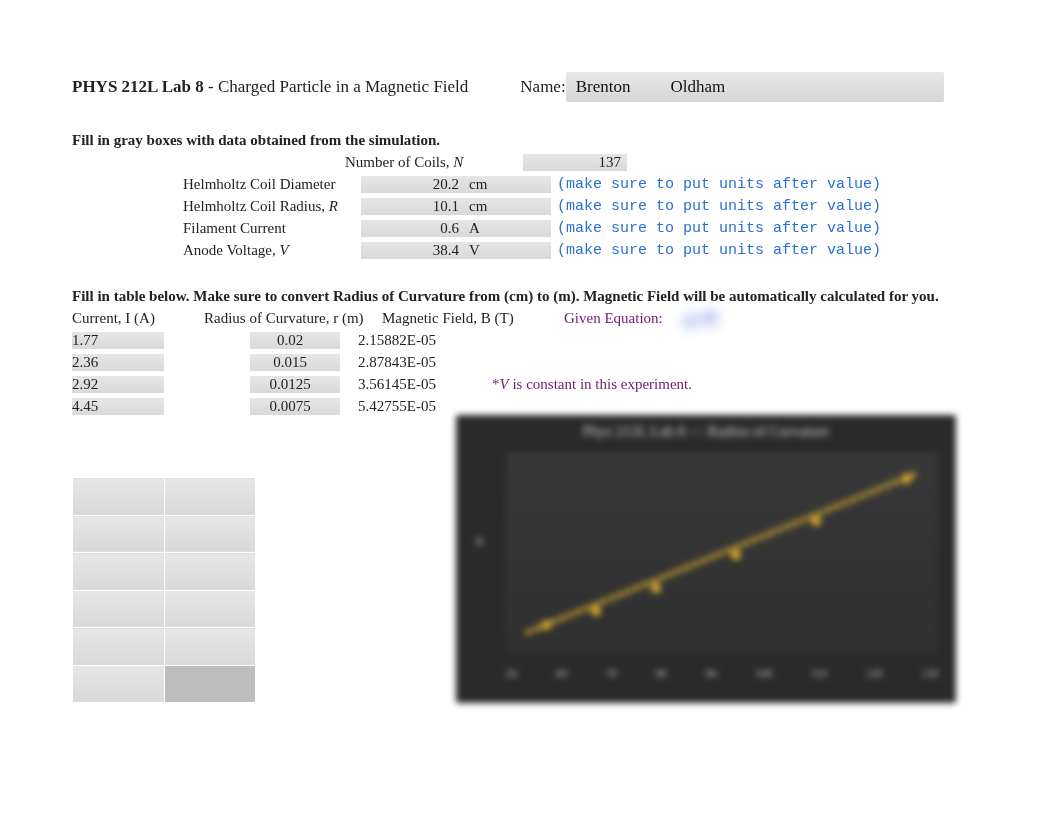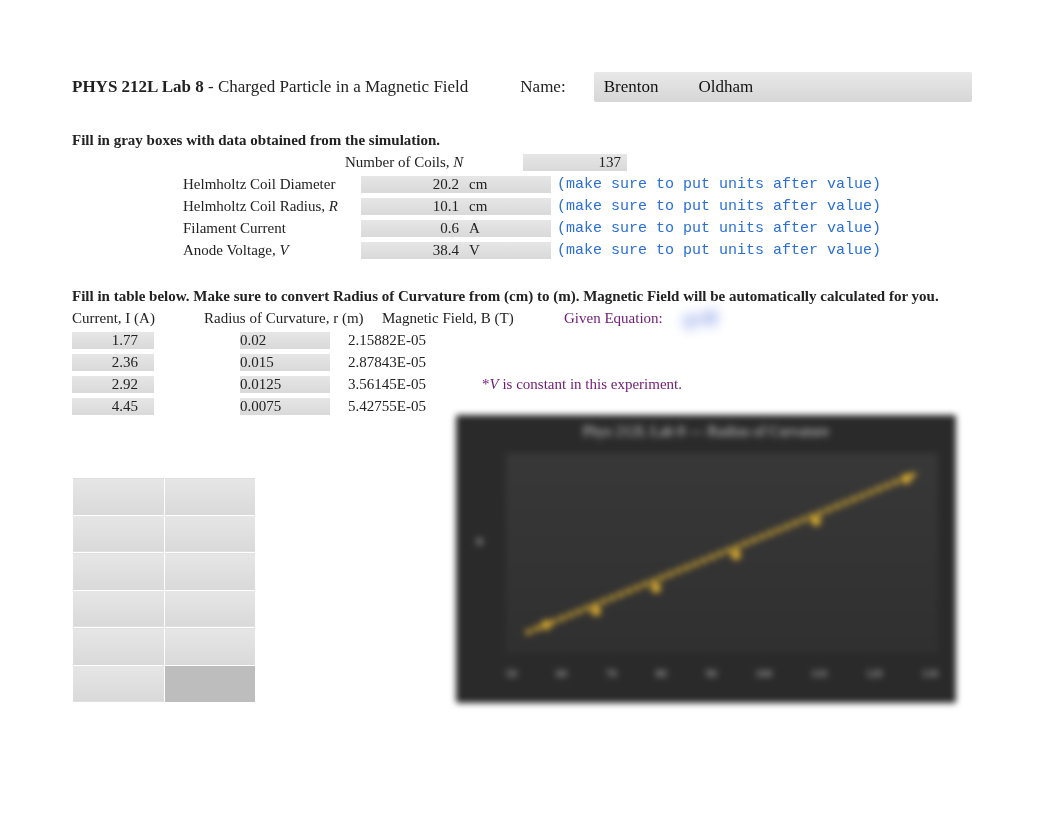--- a/index.html
+++ b/index.html
@@ -24,21 +24,20 @@
   }
   .title {
     font-size: 17px;
   }
   .title strong { font-weight: bold; }
   .name-label {
     margin-left: 52px;
     font-size: 17px;
   }
   .name-box {
-    margin-left: 28px;
     background: linear-gradient(#e8e8e8, #d6d6d6);
     padding: 4px 10px;
     width: 378px;
     height: 30px;
     font-size: 17px;
     display: flex;
     gap: 40px;
     align-items: center;
     border-radius: 2px;
   }
@@ -87,25 +86,25 @@
   .data-row {
     display: flex;
     align-items: center;
     height: 22px;
     font-size: 15px;
   }
   .col-header {
     height: 22px;
     font-size: 15px;
   }
-  .col-a { width: 82px; text-align: right; padding-right: 16px; }
+  .col-a { width: 92px; text-align: left; padding-right: 16px; }
   .col-a.hdr { width: 94px; text-align: left; padding-right: 0;}
   .col-a.gray { background: linear-gradient(#e6e6e6, #d9d9d9); }
   .gap1 { width: 86px; }
-  .col-b { width: 90px; text-align: left; padding-right: 10px; }
+  .col-b { width: 90px; text-align: center; padding-right: 10px; }
   .col-b.gray { background: linear-gradient(#e6e6e6, #d9d9d9); }
   .col-b-hdr { width: 178px; text-align: left; margin-left: 38px; }
   .gap2 { width: 18px; }
   .col-c { width: 130px; text-align: left; }
   .col-c-hdr { width: 178px; text-align:left; }
   .side-text {
     color: #701a75;
     font-size: 15px;
     margin-left: 4px;
   }

